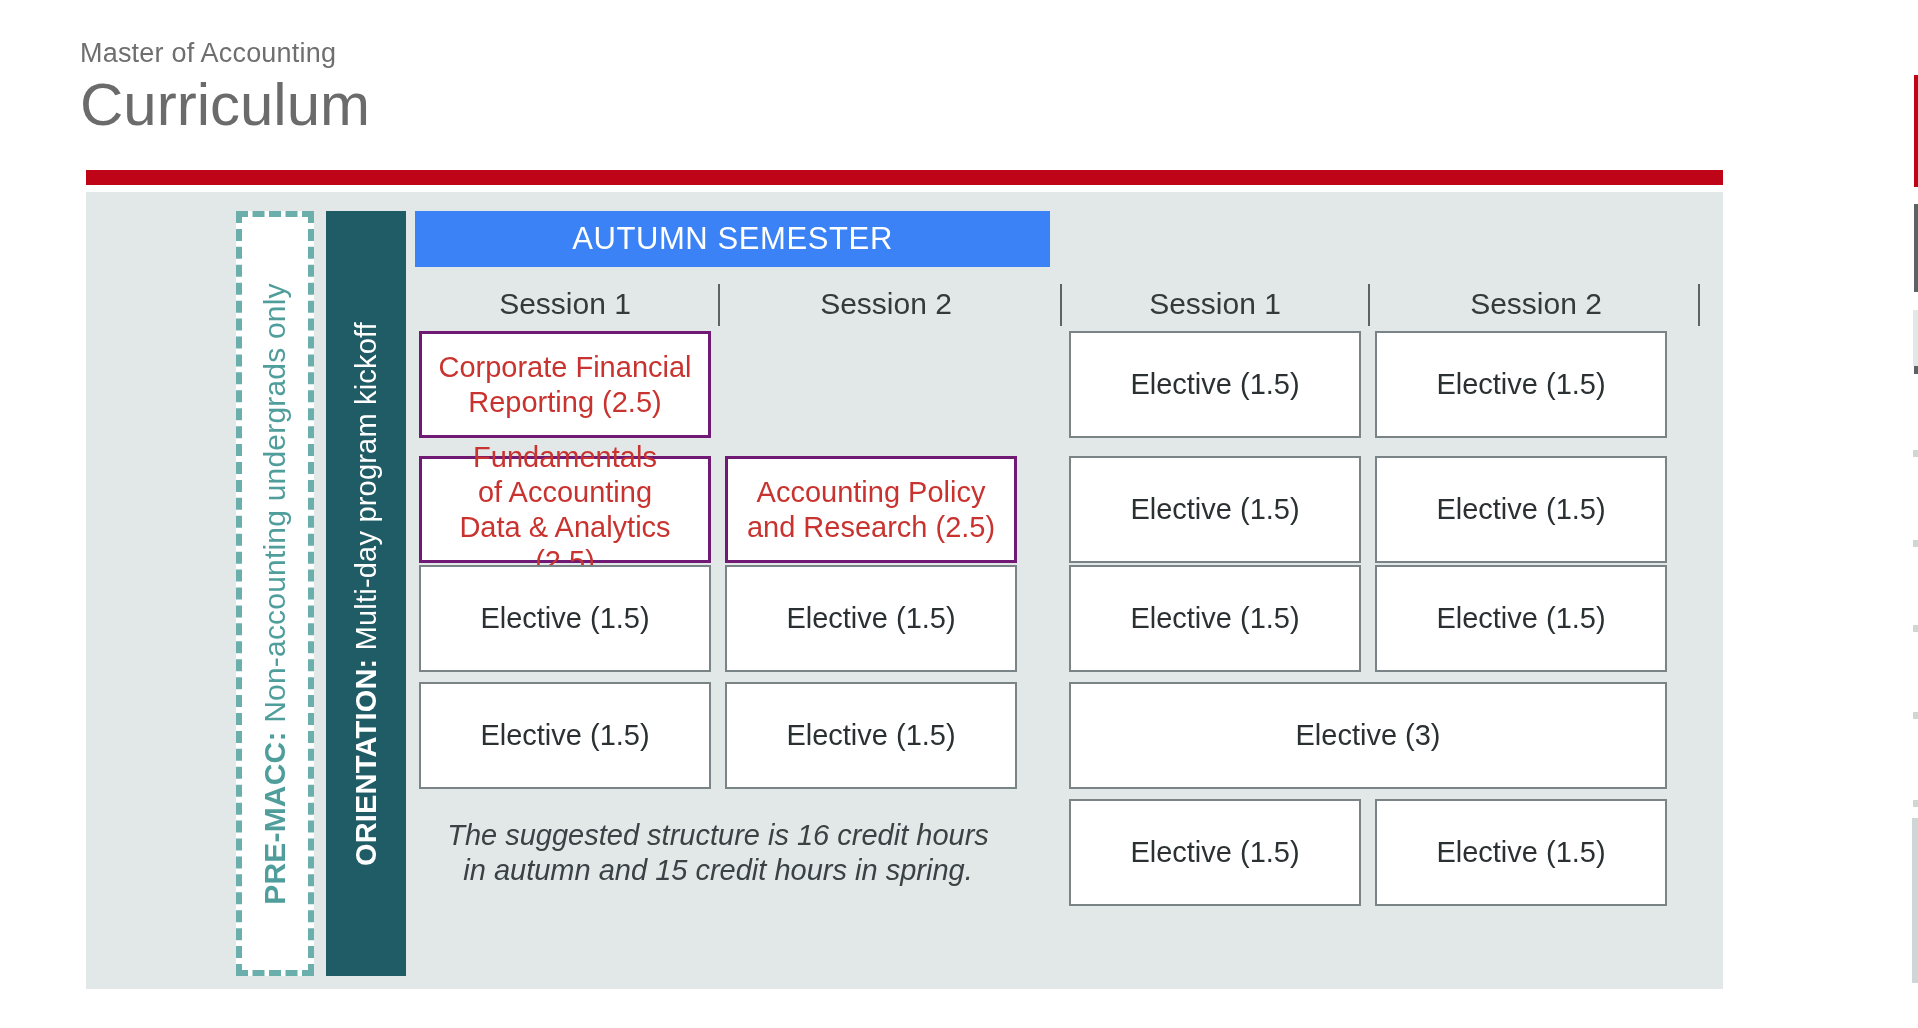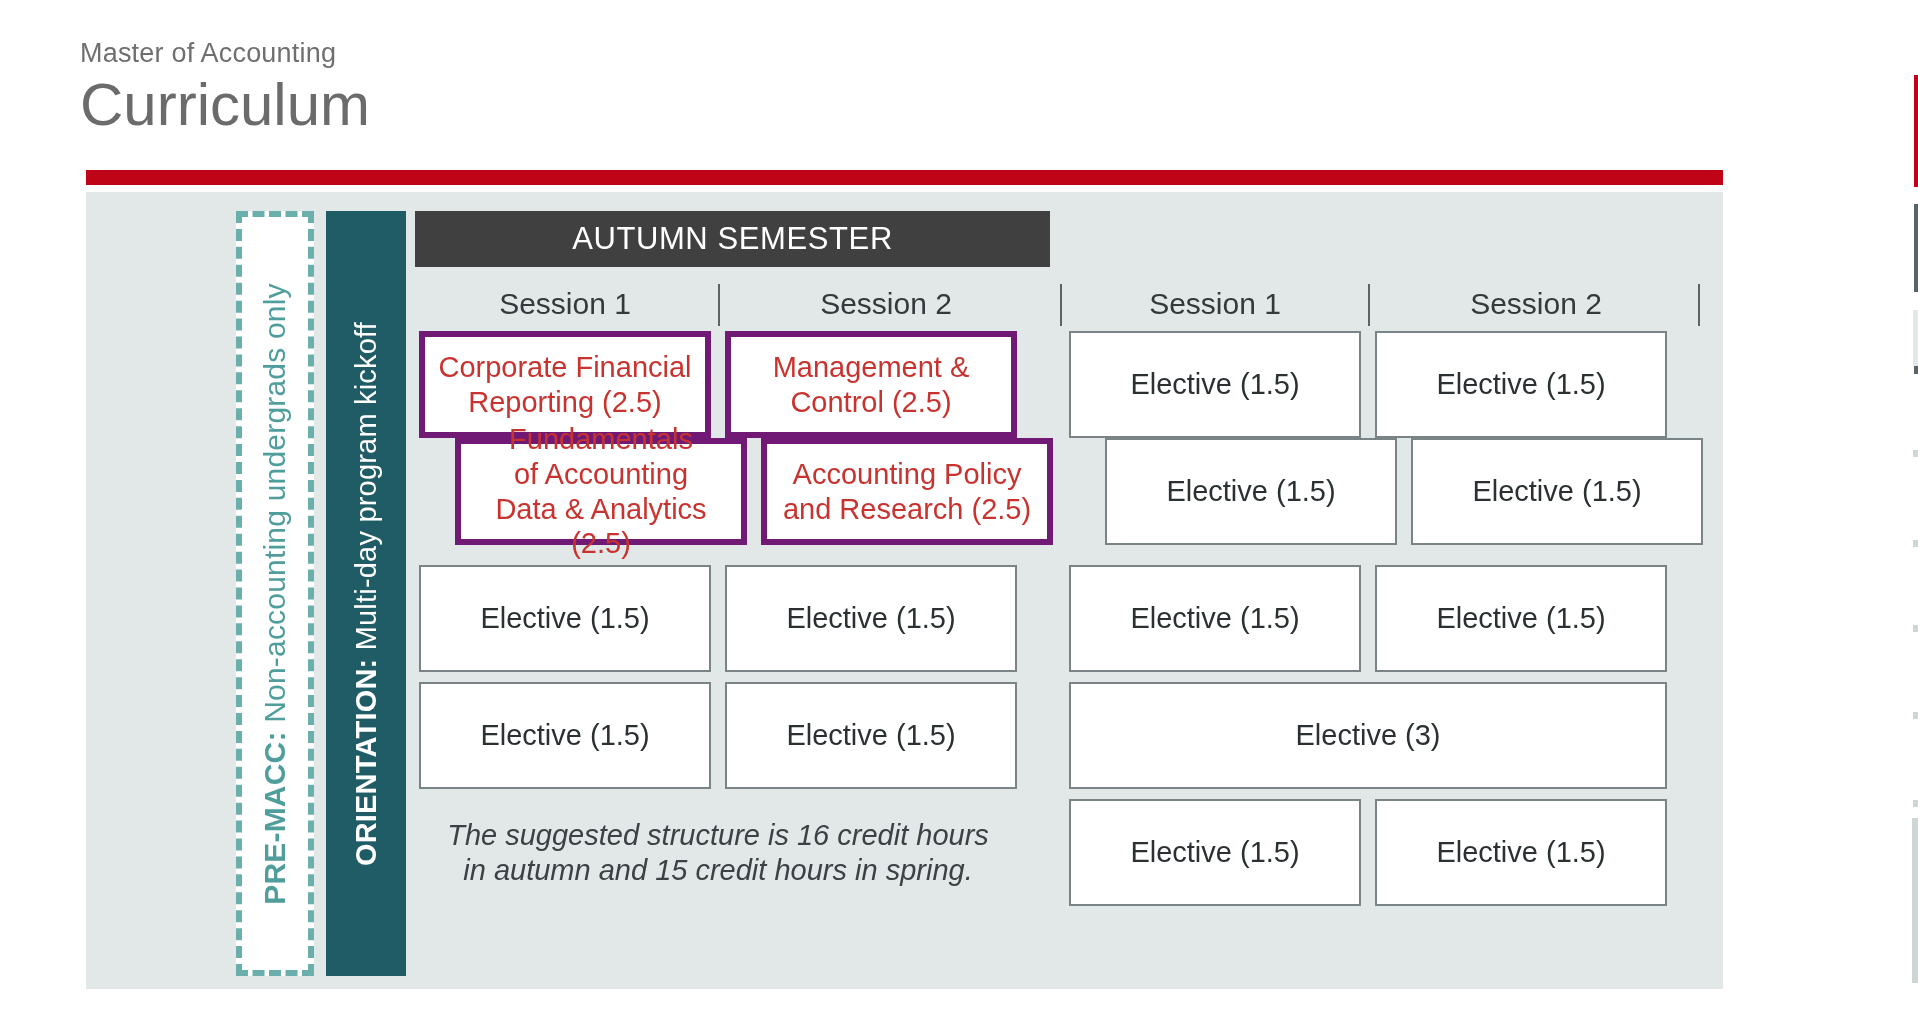--- a/index.html
+++ b/index.html
@@ -118,21 +118,21 @@
     position: absolute;
     left: 0;
     top: 0;
     width: 100%;
     height: 56px;
   }
   .sem-head {
     position: absolute;
     top: 0;
     height: 56px;
-    background: #404040;
+    background: #3b82f6;
     color: #ffffff;
     font-size: 31px;
     letter-spacing: 0.6px;
     display: flex;
     align-items: center;
     justify-content: center;
   }
   #sem-autumn { left: 0px;   width: 635px; }
   #sem-spring { left: 650px; width: 635px; }
 
@@ -179,21 +179,21 @@
     background: #ffffff;
     box-sizing: border-box;
     display: flex;
     align-items: center;
     justify-content: center;
     text-align: center;
   }
   .cell .cell-text { line-height: 1.2; padding: 0 8px; }
 
   .cell.core {
-    border: 6px solid #701a75;
+    border: 3px solid #701a75;
     color: #c9332f;
     font-size: 29px;
   }
   .cell.elective {
     border: 2px solid #7a8386;
     color: #2b3133;
     font-size: 29px;
   }
   .cell.note {
     background: transparent;
@@ -205,21 +205,21 @@
 
   
   .col-a1 { left: 4px;   width: 292px; }
   .col-a2 { left: 310px; width: 292px; }
   .col-s1 { left: 654px; width: 292px; }
   .col-s2 { left: 960px; width: 292px; }
   .col-s-wide { left: 654px; width: 598px; text-align: right; }
 
   
   .row-1 { top: 2px;   height: 107px; }
-  .row-2 { top: 109px; height: 107px; margin-left: 36px; }
+  .row-2 { top: 127px; height: 107px; }
   .row-3 { top: 236px; height: 107px; }
   .row-4 { top: 353px; height: 107px; }
   .row-5 { top: 470px; height: 107px; }
 
   
   .col-a-wide { left: 4px; width: 598px; align-items: center; }
 
   
   .sliver { position: absolute; right: 0; }
   #sliver-red   { top: 75px;  width: 4px; height: 112px; background: #c00418; }
@@ -282,23 +282,20 @@
       <div class="cell core col-a1 row-2">
           <span class="cell-text">Fundamentals<br>of Accounting<br>Data &amp; Analytics (2.5)</span>
         </div>
       <div class="cell elective col-a1 row-3">
           <span class="cell-text">Elective (1.5)</span>
         </div>
       <div class="cell elective col-a1 row-4">
           <span class="cell-text">Elective (1.5)</span>
         </div>
 
-      <div class="cell core col-a2 row-1">
-          <span class="cell-text">Management &amp;<br>Control (2.5)</span>
-        </div>
       <div class="cell core col-a2 row-2">
           <span class="cell-text">Accounting Policy<br>and Research (2.5)</span>
         </div>
       <div class="cell elective col-a2 row-3">
           <span class="cell-text">Elective (1.5)</span>
         </div>
       <div class="cell elective col-a2 row-4">
           <span class="cell-text">Elective (1.5)</span>
         </div>
 

